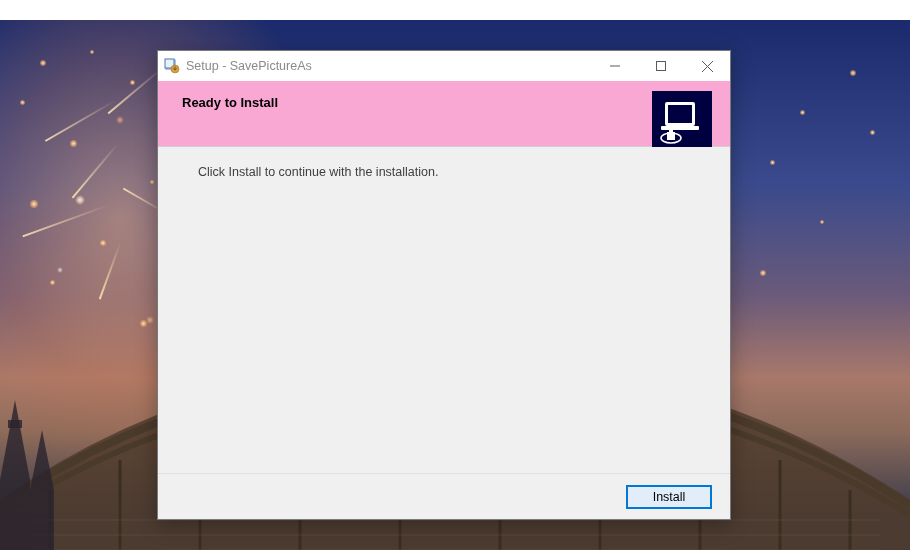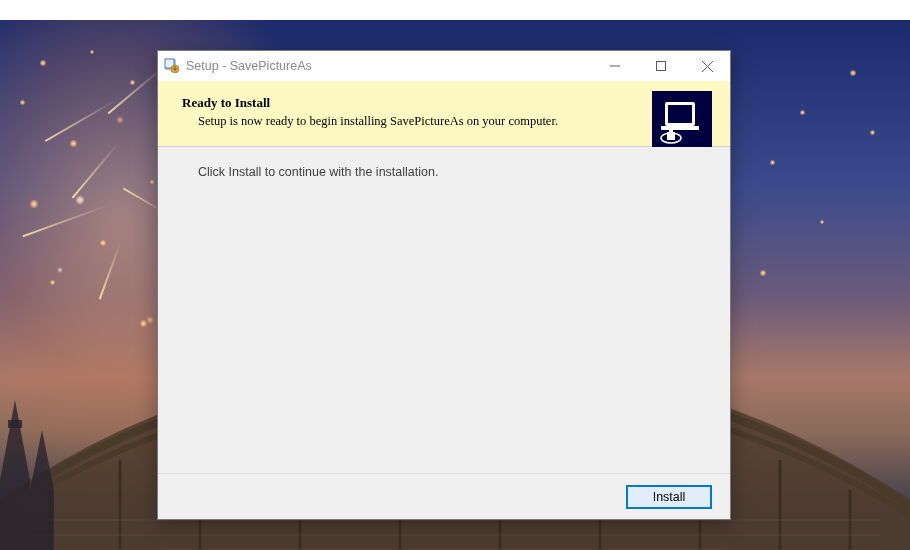--- a/index.html
+++ b/index.html
@@ -86,22 +86,21 @@
     font-size: 11px;
   }
   .win-btn svg { stroke: #5a5a5a; }
   
   .header-area {
     height: 66px;
     border-bottom: 1px solid #d0d0d0;
     display: flex;
     align-items: flex-start;
     padding: 10px 18px 0 24px;
-    background: #fef9c3;
-    font-family: Liberation Serif, serif;
+    background: #f9a8d4;
   }
   .header-text {
     flex: 1;
     padding-top: 4px;
   }
   .header-title {
     font-size: 13px;
     font-weight: bold;
     color: #000;
     margin-bottom: 3px;
@@ -242,21 +241,20 @@
               <line x1="0" y1="0" x2="11" y2="11" stroke-width="1"></line>
               <line x1="11" y1="0" x2="0" y2="11" stroke-width="1"></line>
             </svg>
         </div>
       </div>
     </div>
 
     <div class="header-area">
       <div class="header-text">
         <div class="header-title">Ready to Install</div>
-        <div class="header-desc">Setup is now ready to begin installing SavePictureAs on your computer.</div>
       </div>
       <div class="header-icon">
         <svg width="50" height="50" viewBox="0 0 50 50">
           <rect x="8" y="6" width="30" height="24" rx="2" fill="#fff"></rect>
           <rect x="11" y="9" width="24" height="18" fill="#000040"></rect>
           <rect x="4" y="30" width="38" height="4" rx="1" fill="#fff"></rect>
           <ellipse cx="14" cy="42" rx="10" ry="5" fill="none" stroke="#fff" stroke-width="1.5"></ellipse>
           <rect x="10" y="36" width="8" height="8" fill="#fff"></rect>
           <rect x="12" y="30" width="4" height="8" fill="#fff"></rect>
         </svg>

